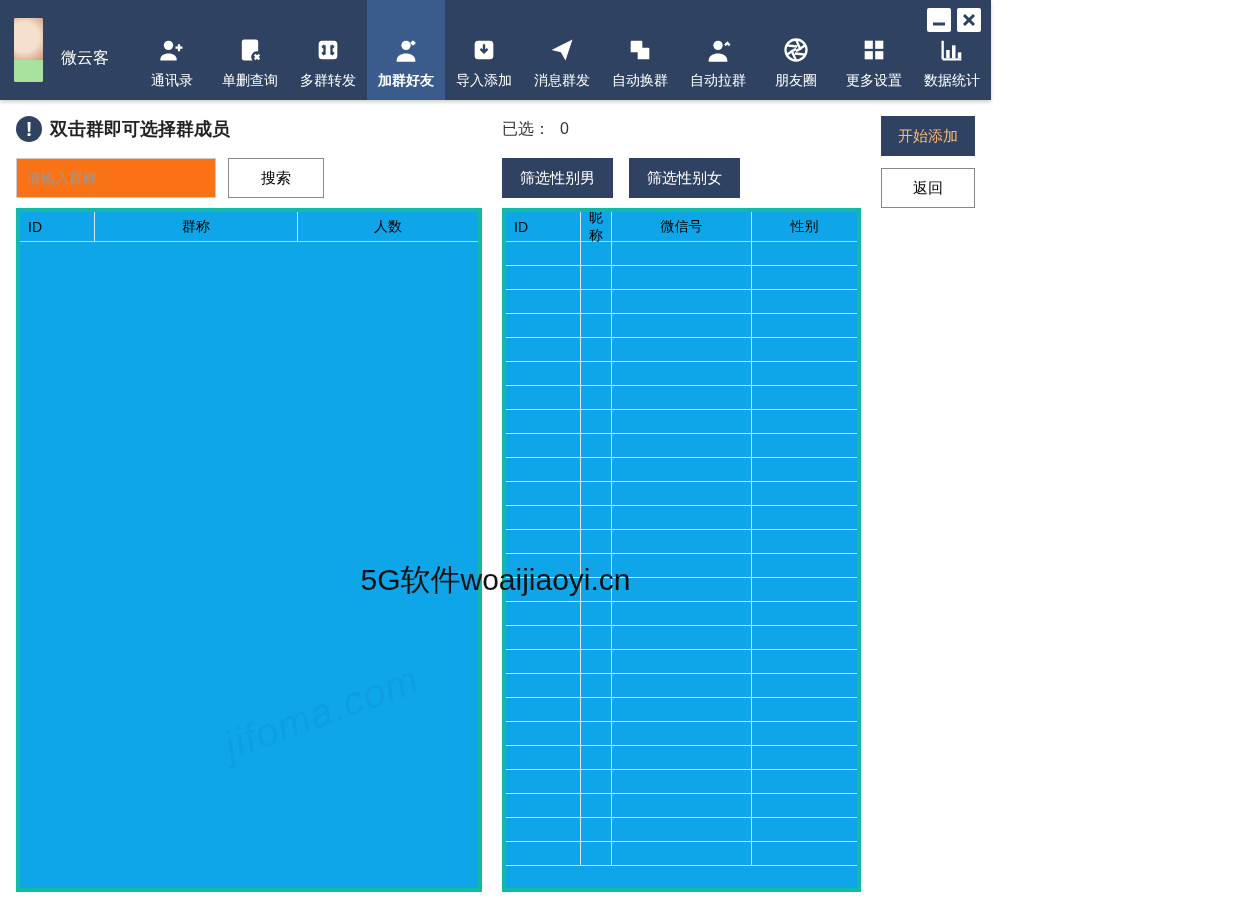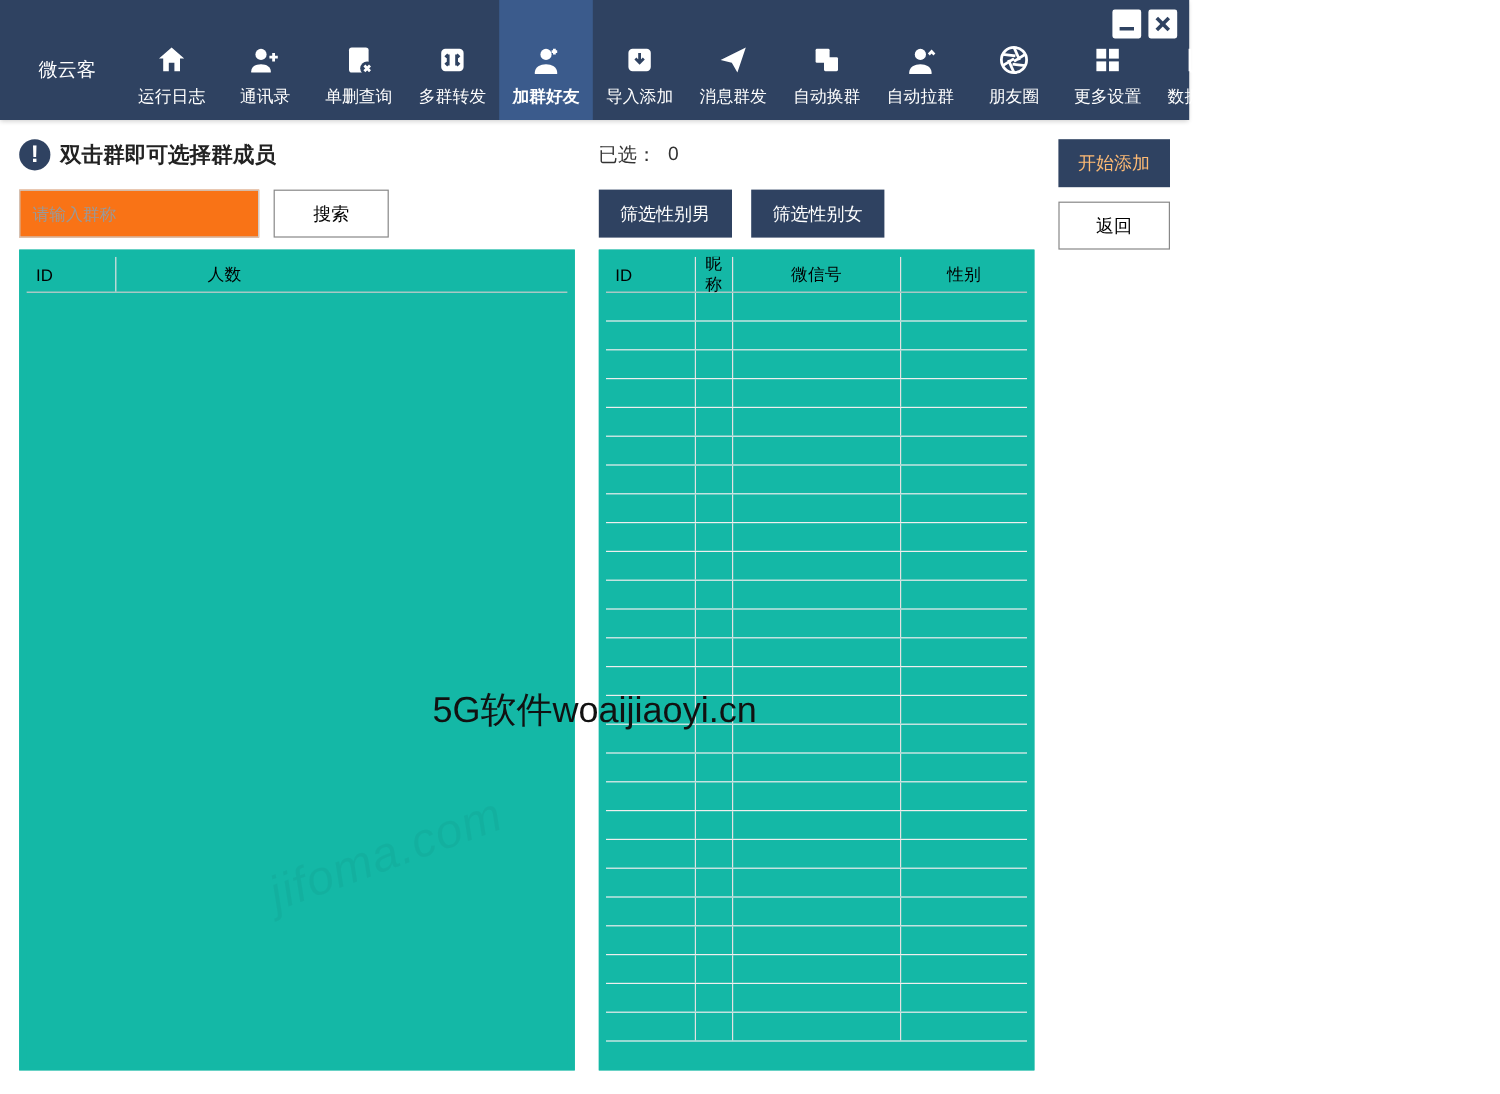--- a/index.html
+++ b/index.html
@@ -34,21 +34,21 @@
   .left { width: 536px; display:flex; flex-direction:column; }
   .hint-row { display:flex; align-items:center; margin-bottom: 16px; }
   .info-icon { width: 26px; height: 26px; background:#2f4261; border-radius:50%; color:#fff; display:flex; align-items:center; justify-content:center; font-weight:700; font-size:20px; margin-right:8px; flex-shrink:0;}
   .hint-text { font-size: 18px; font-weight: 700; color:#222; }
 
   .search-row { display:flex; margin-bottom: 10px; }
   .search-input { width: 200px; height: 40px; border:1px solid #ccc; background:#f97316; padding: 0 10px; font-size: 14px; color:#333; }
   .search-input::placeholder{color:#999;}
   .search-btn { width: 96px; height: 40px; border:1px solid #888; background:#fff; font-size:15px; margin-left:12px; cursor:pointer; }
 
-  .table { border:6px solid #14b8a6; flex:1; background:#14b8a6; overflow:hidden; display:flex; flex-direction:column;}
+  .table { border:4px solid #14b8a6; flex:1; background:#0ea5e9; overflow:hidden; display:flex; flex-direction:column;}
   .thead { display:flex; height: 30px; border-bottom:1px solid #ccc; font-size:14px; align-items:center;}
   .thead .th, .trow .td { border-right:1px solid #e2e2e2; padding:0 8px; display:flex; align-items:center; height:100%; }
   .thead .th:last-child, .trow .td:last-child{border-right:none;font-family:Liberation Serif, serif;}
   .tbody { flex:1; overflow:auto; }
   .trow { display:flex; height:24px; border-bottom:1px solid #eee; font-size:13px;}
   .empty-rows .trow{border-bottom:1px solid #eee;}
 
   .left .th.c1, .left .td.c1{width:75px;}
   .left .th.c2, .left .td.c2{flex:1; justify-content:center;}
   .left .th.c3, .left .td.c3{width:180px; justify-content:center;}
@@ -62,42 +62,34 @@
 
   .mid .th.c1,.mid .td.c1{width:75px;}
   .mid .th.c2,.mid .td.c2{flex:1; justify-content:center;}
   .mid .th.c3,.mid .td.c3{width:140px; justify-content:center;}
   .mid .th.c4,.mid .td.c4{width:105px; justify-content:center;}
 
   .right { width: 108px; display:flex; flex-direction:column; gap:12px; padding-top:0px;}
   .main-action{height:40px; background:#2f4261; color:#fdba74; border:none; font-size:15px; cursor:pointer;}
   .back-btn{height:40px; background:#fff; border:1px solid #888; font-size:15px; cursor:pointer;}
 
-  .watermark{position:absolute; left:50%; top:472px; transform:translateX(-50%); font-size:30px; color:#111; pointer-events:none; white-space:nowrap; z-index:50;}
+  .watermark{position:absolute; left:50%; top:460px; transform:translateX(-50%); font-size:30px; color:#111; pointer-events:none; white-space:nowrap; z-index:50;}
   .watermark2{position:absolute; left:220px; top:590px; transform:rotate(-20deg); font-size:40px; color:rgba(0,0,0,0.04); pointer-events:none; font-style:italic; letter-spacing:1px;}
 </style>
 </head>
 <body>
 
 <div class="app">
   <div class="header">
     <div class="avatar"></div>
     <div class="app-name">微云客</div>
     <div class="nav" id="nav">
         <div class="nav-item">
           <div class="icon">
             <svg viewBox="0 0 24 24">
-              <path d="M12 3l9 8h-3v9h-4v-6h-4v6H6v-9H3z"></path>
-            </svg>
-          </div>
-          <div class="lbl">运行日志</div>
-        </div>
-        <div class="nav-item">
-          <div class="icon">
-            <svg viewBox="0 0 24 24">
               <circle cx="9" cy="8" r="4"></circle>
               <path d="M2 20c0-3 3-5 7-5s7 2 7 5v1H2z"></path>
               <path d="M18 7v6M15 10h6" stroke="#fff" stroke-width="2" fill="none"></path>
             </svg>
           </div>
           <div class="lbl">通讯录</div>
         </div>
         <div class="nav-item">
           <div class="icon">
             <svg viewBox="0 0 24 24">
@@ -217,20 +209,21 @@
         <div class="info-icon">!</div>
         <div class="hint-text">双击群即可选择群成员</div>
       </div>
       <div class="search-row">
         <input class="search-input" placeholder="请输入群称" style="">
         <button class="search-btn">搜索</button>
       </div>
       <div class="table">
         <div class="thead">
           <div class="th c1">ID</div>
+          <div class="th c2">群称</div>
           <div class="th c3">人数</div>
         </div>
         <div class="tbody"></div>
       </div>
     </div>
 
     <div class="mid">
       <div class="mid-top">
         <span class="selected-label">已选：</span>
         <span class="selected-count">0</span>

